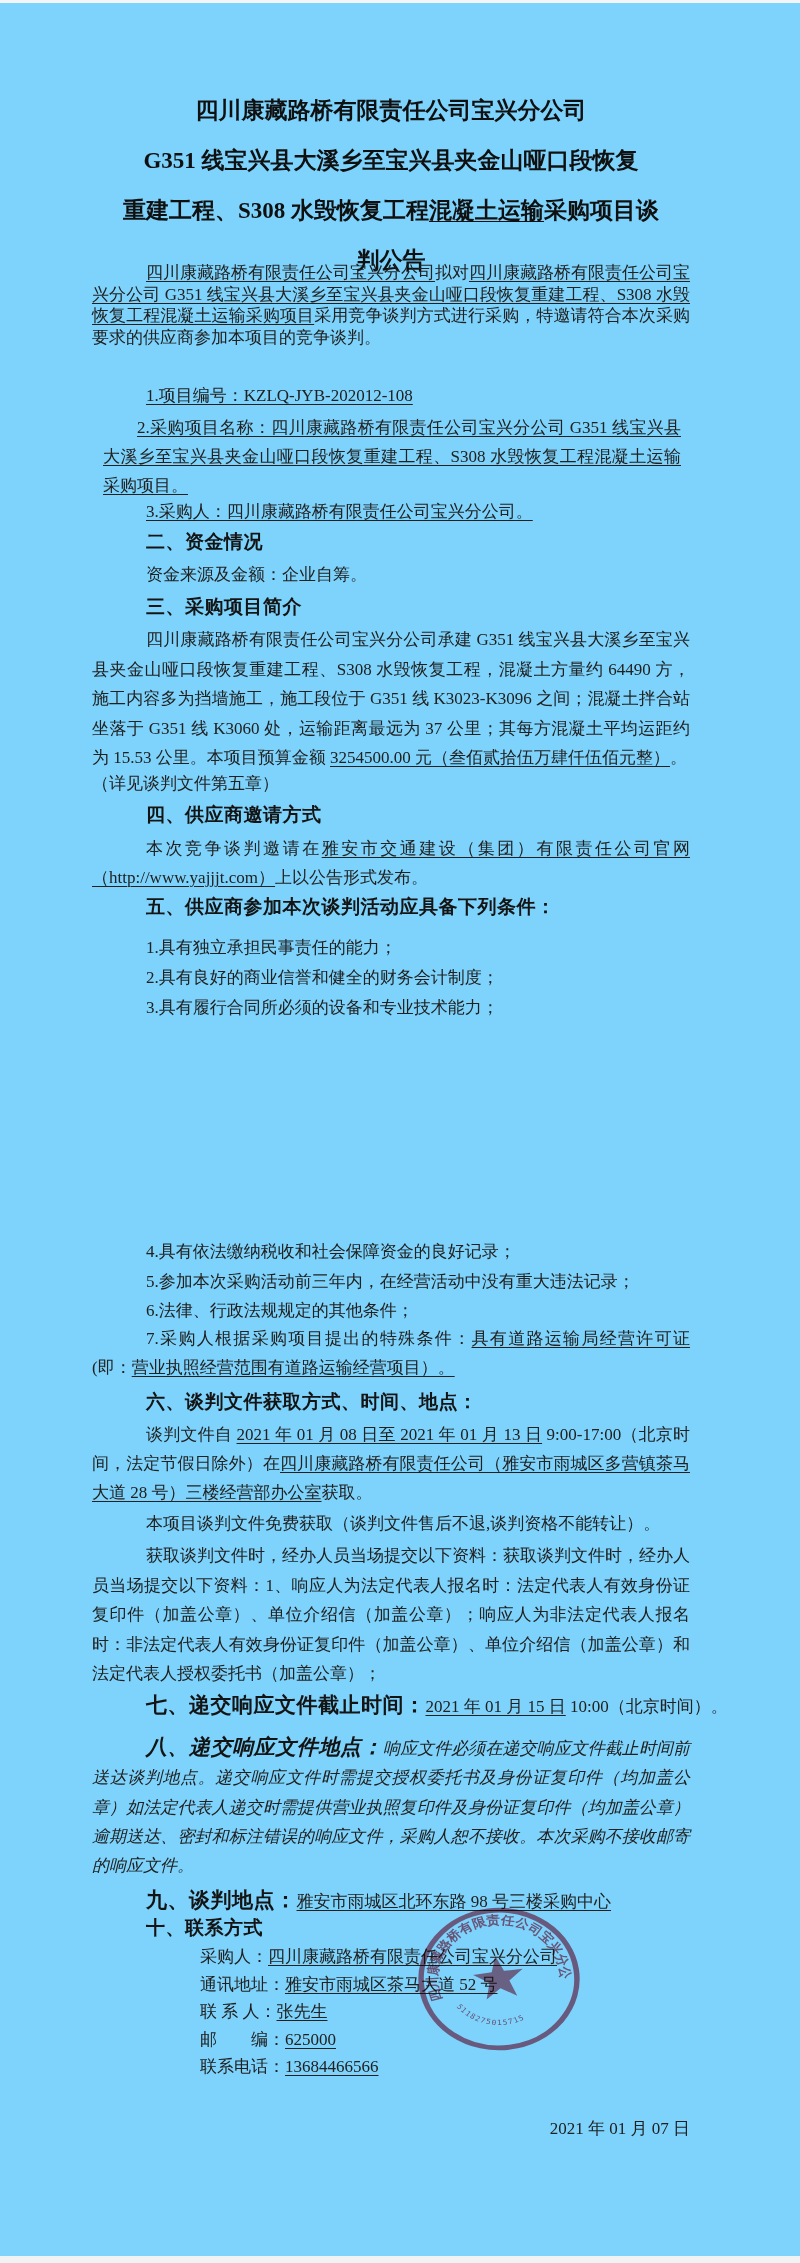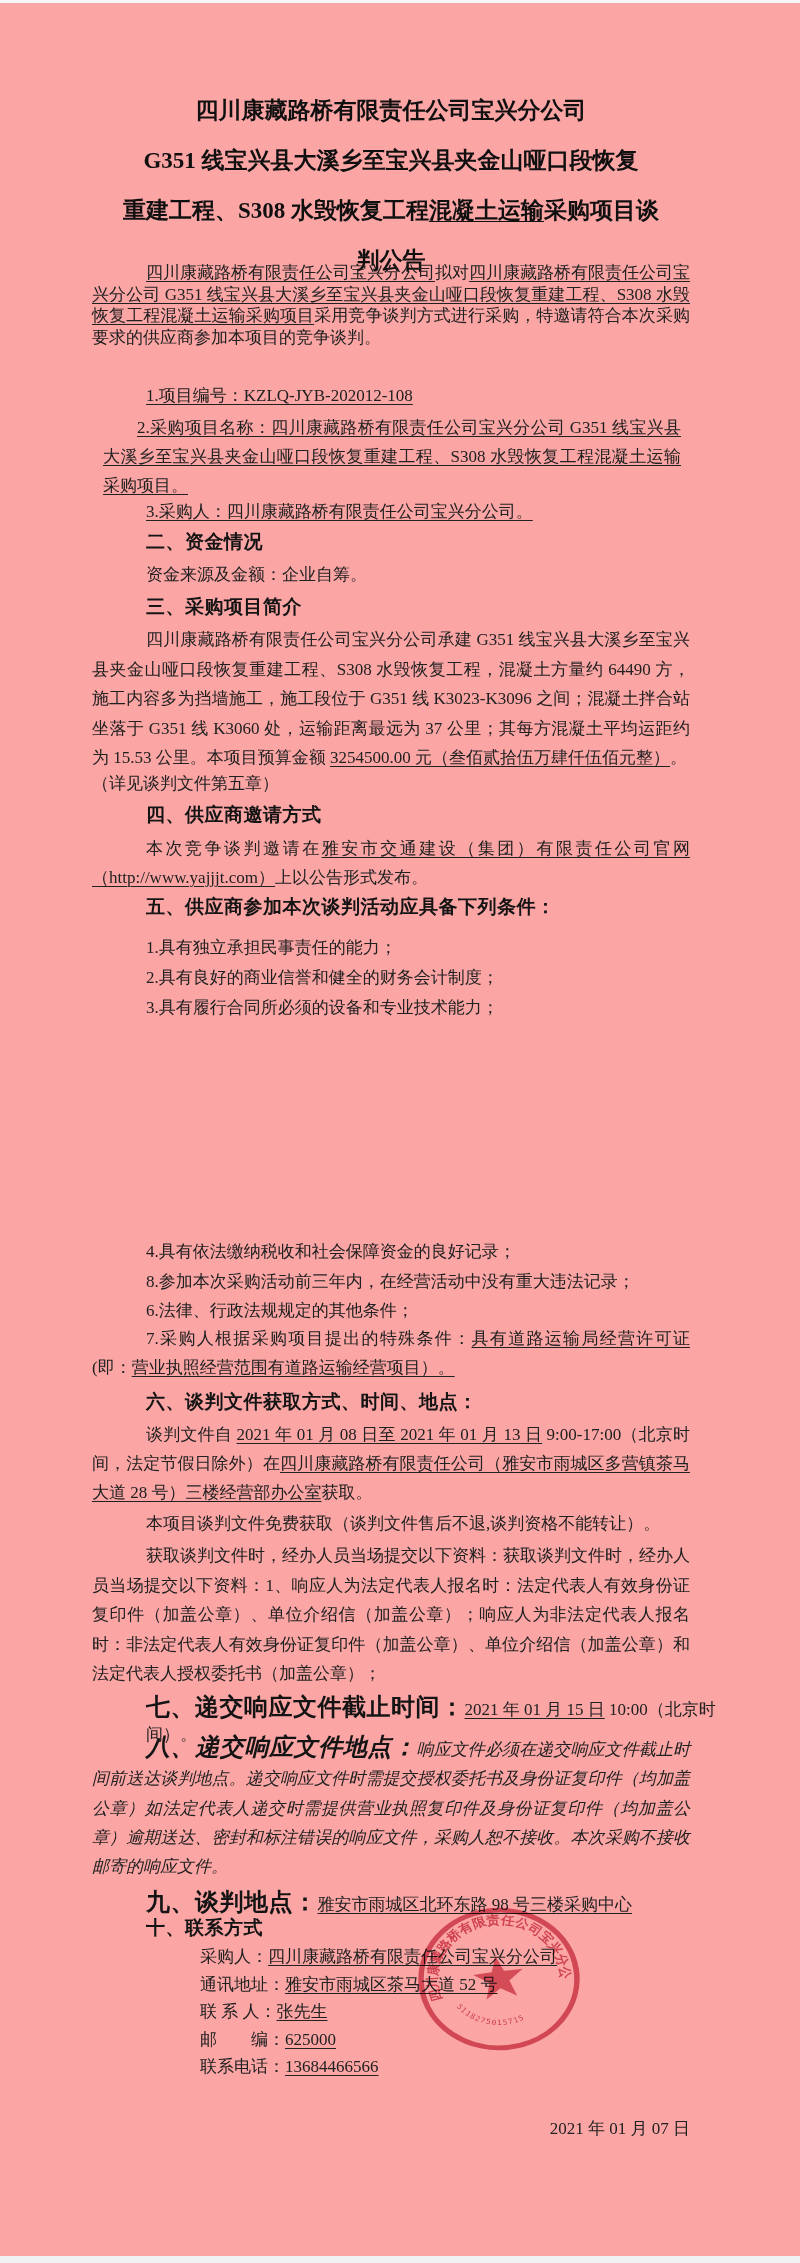--- a/index.html
+++ b/index.html
@@ -1,34 +1,34 @@
 <!DOCTYPE html>
 <html><head>
 <meta charset="utf-8">
 <style>
   html,body{margin:0;padding:0;}
   body{background:#ffffff;}
   .page{
     position:relative;
     width:800px;
     height:2263px;
-    background:#fca5a5;
+    background:#7dd3fc;
     overflow:hidden;
     font-family:"Liberation Serif","DejaVu Serif",serif;
     color:#212121;
     font-size:17px;
   }
   .edge-top{position:absolute;left:0;top:0;width:800px;height:3px;background:#f4f5f6;}
   .edge-bottom{position:absolute;left:0;bottom:0;width:800px;height:7px;background:#f1f2f3;}
   .blk{position:absolute;left:92px;width:598px;}
   .para{text-align:justify;text-indent:54px;}
   .u{text-decoration:underline;text-underline-offset:3px;text-decoration-thickness:1px;}
   .hd{font-weight:bold;font-size:19px;color:#141414;
       font-family:"Liberation Sans","DejaVu Sans",sans-serif;letter-spacing:.5px;padding-left:54px;}
-  .hd-inline{font-weight:bold;font-size:24px;color:#141414;
+  .hd-inline{font-weight:bold;font-size:21px;color:#141414;
       font-family:"Liberation Sans","DejaVu Sans",sans-serif;letter-spacing:.5px;}
   #title{top:86px;line-height:50px;font-size:23px;font-weight:bold;text-align:center;color:#101010;}
   #intro{top:262px;line-height:21.7px;}
   #h1{top:351px;}
   #s1i1{top:384px;padding-left:54px;}
   #s1i2{top:413px;line-height:29px;margin-left:11px;width:578px;text-align:justify;text-indent:34px;}
   #s1i3{top:500px;padding-left:54px;}
   #h2{top:529px;}
   #s2body{top:563px;padding-left:54px;}
   #h3{top:594px;}
@@ -84,21 +84,21 @@
   <div class="blk para" id="s4p"><span>本次竞争谈判邀请在</span><span class="u">雅安市交通建设（集团）有限责任公司官网（http://www.yajjjt.com）</span><span>上以公告形式发布。</span></div>
 
   <div class="blk hd" id="h5">五、供应商参加本次谈判活动应具备下列条件：</div>
   <div class="blk" id="s5a">
     <div>1.具有独立承担民事责任的能力；</div>
     <div>2.具有良好的商业信誉和健全的财务会计制度；</div>
     <div>3.具有履行合同所必须的设备和专业技术能力；</div>
   </div>
   <div class="blk" id="s5b">
     <div>4.具有依法缴纳税收和社会保障资金的良好记录；</div>
-    <div>8.参加本次采购活动前三年内，在经营活动中没有重大违法记录；</div>
+    <div>5.参加本次采购活动前三年内，在经营活动中没有重大违法记录；</div>
     <div>6.法律、行政法规规定的其他条件；</div>
   </div>
   <div class="blk para" id="s5i7"><span>7.采购人根据采购项目提出的特殊条件：</span><span class="u">具有道路运输局经营许可证</span><span>(即：</span><span class="u">营业执照经营范围有道路运输经营项目）。</span></div>
 
   <div class="blk hd" id="h6">六、谈判文件获取方式、时间、地点：</div>
   <div class="blk para" id="s6p1"><span>谈判文件自 </span><span class="u">2021 年 01 月 08 日至 2021 年 01 月 13 日</span><span> 9:00-17:00（北京时间，法定节假日除外）在</span><span class="u">四川康藏路桥有限责任公司（雅安市雨城区多营镇茶马大道 28 号）三楼经营部办公室</span><span>获取。</span></div>
   <div class="blk" id="s6p2">本项目谈判文件免费获取（谈判文件售后不退,谈判资格不能转让）。</div>
   <div class="blk para" id="s6p3">获取谈判文件时，经办人员当场提交以下资料：获取谈判文件时，经办人员当场提交以下资料：1、响应人为法定代表人报名时：法定代表人有效身份证复印件（加盖公章）、单位介绍信（加盖公章）；响应人为非法定代表人报名时：非法定代表人有效身份证复印件（加盖公章）、单位介绍信（加盖公章）和法定代表人授权委托书（加盖公章）；</div>
 
   <div class="blk" id="s7"><span class="hd-inline">七、递交响应文件截止时间：</span><span class="u">2021 年 01 月 15 日</span><span> 10:00（北京时间）。</span></div>

